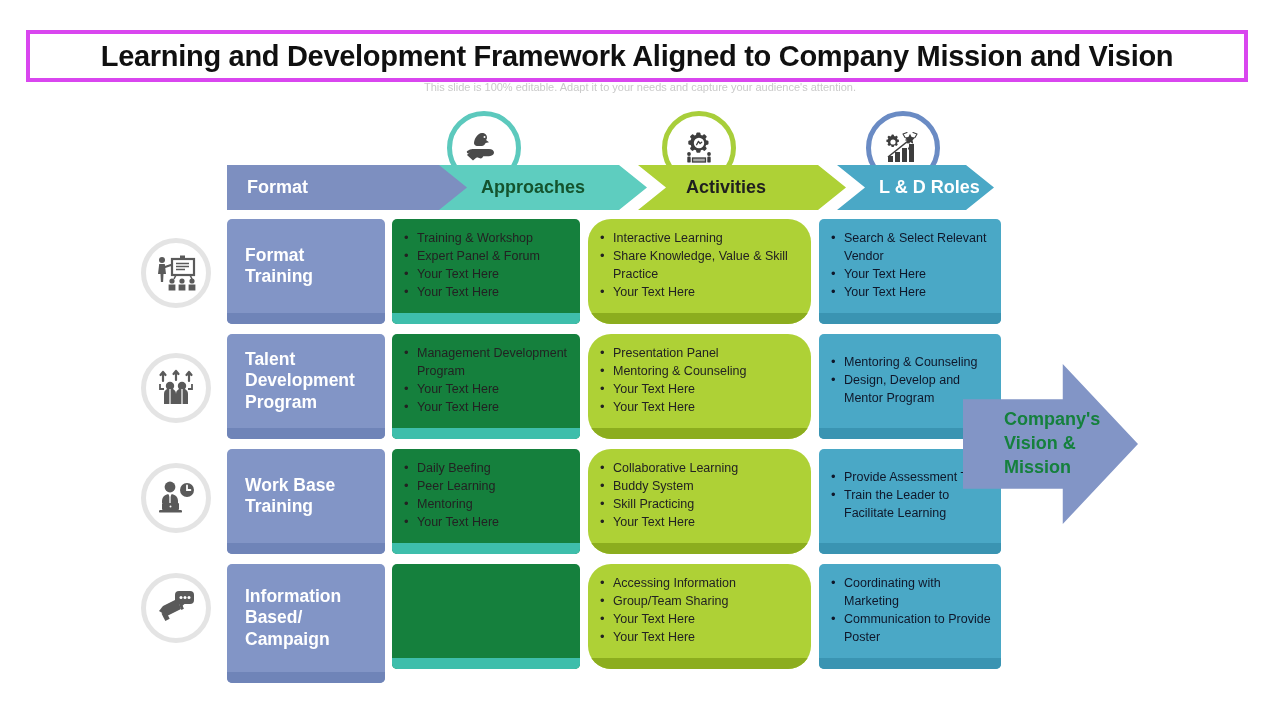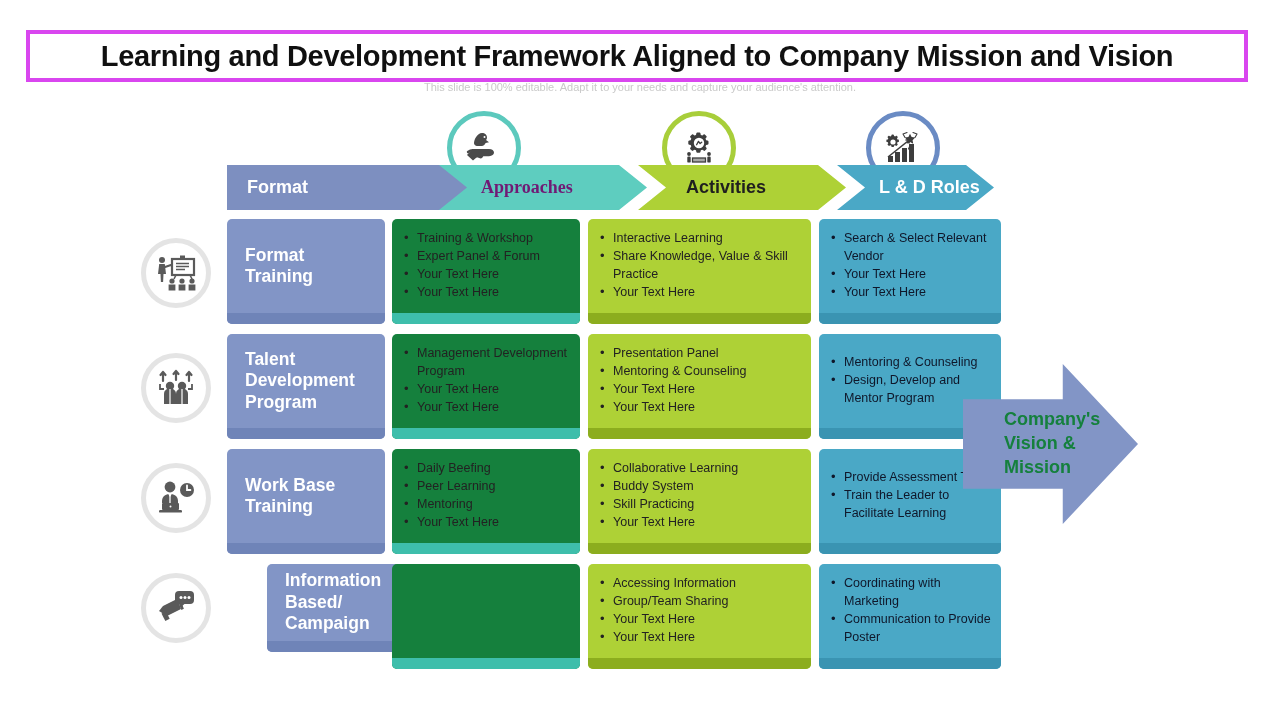--- a/index.html
+++ b/index.html
@@ -105,21 +105,21 @@
   #chev-format::after {
     content: "";
     position: absolute;
     right: -22px; top: 0;
     width: 0; height: 0;
     border-top: 22.5px solid transparent;
     border-bottom: 22.5px solid transparent;
     border-left: 23px solid #7d8fc0;
   }
   #chev-format .lbl   { color: #ffffff; }
-  #chev-approach .lbl { color: #701a75; font-family: Liberation Serif, serif; }
+  #chev-approach .lbl { color: #14532d; }
   #chev-activity .lbl { color: #1f1f1f; }
   #chev-roles .lbl    { color: #ffffff; }
 
   
   .row-icon {
     position: absolute;
     left: 141px;
     width: 70px;
     height: 70px;
     border-radius: 50%;
@@ -163,21 +163,21 @@
     color: #ffffff;
     line-height: 1.22;
   }
 
   
   .c-approach { background: #15803d; }
   .c-approach .foot { background: #3ebeab; }
   .c-approach li { color: #222222; }
 
   
-  .c-activity { background: #aed136; }
+  .c-activity { background: #aed136; border-radius: 23px; }
   .c-activity .foot { background: #8cad1e; }
   .c-activity li { color: #222222; }
 
   
   .c-roles { background: #4aa8c6; }
   .c-roles .foot { background: #3a94b2; }
   .c-roles li { color: #0f172a; }
 
   ul.bullets {
     list-style: none;
@@ -466,21 +466,21 @@
 <div class="cell c-roles" style="left:819px; top:449px; width:182px; height:105px;">
   <div class="body">
       <ul class="bullets">
     <li>Provide Assessment Tools</li>
     <li>Train the Leader to Facilitate Learning</li>
   </ul>
     </div>
   <div class="foot"></div>
 </div>
 
-<div class="cell c-format" style="left:227px; top:564px; width:158px; height:88px;margin-left:40px;">
+<div class="cell c-format" style="left:227px; top:564px; width:158px; height:119px;">
   <div class="body">
       <div class="ftext">
     <div>Information</div>
     <div>Based/</div>
     <div>Campaign</div>
   </div>
     </div>
   <div class="foot"></div>
 </div>
 <div class="cell c-approach" style="left:392px; top:564px; width:188px; height:105px;">

